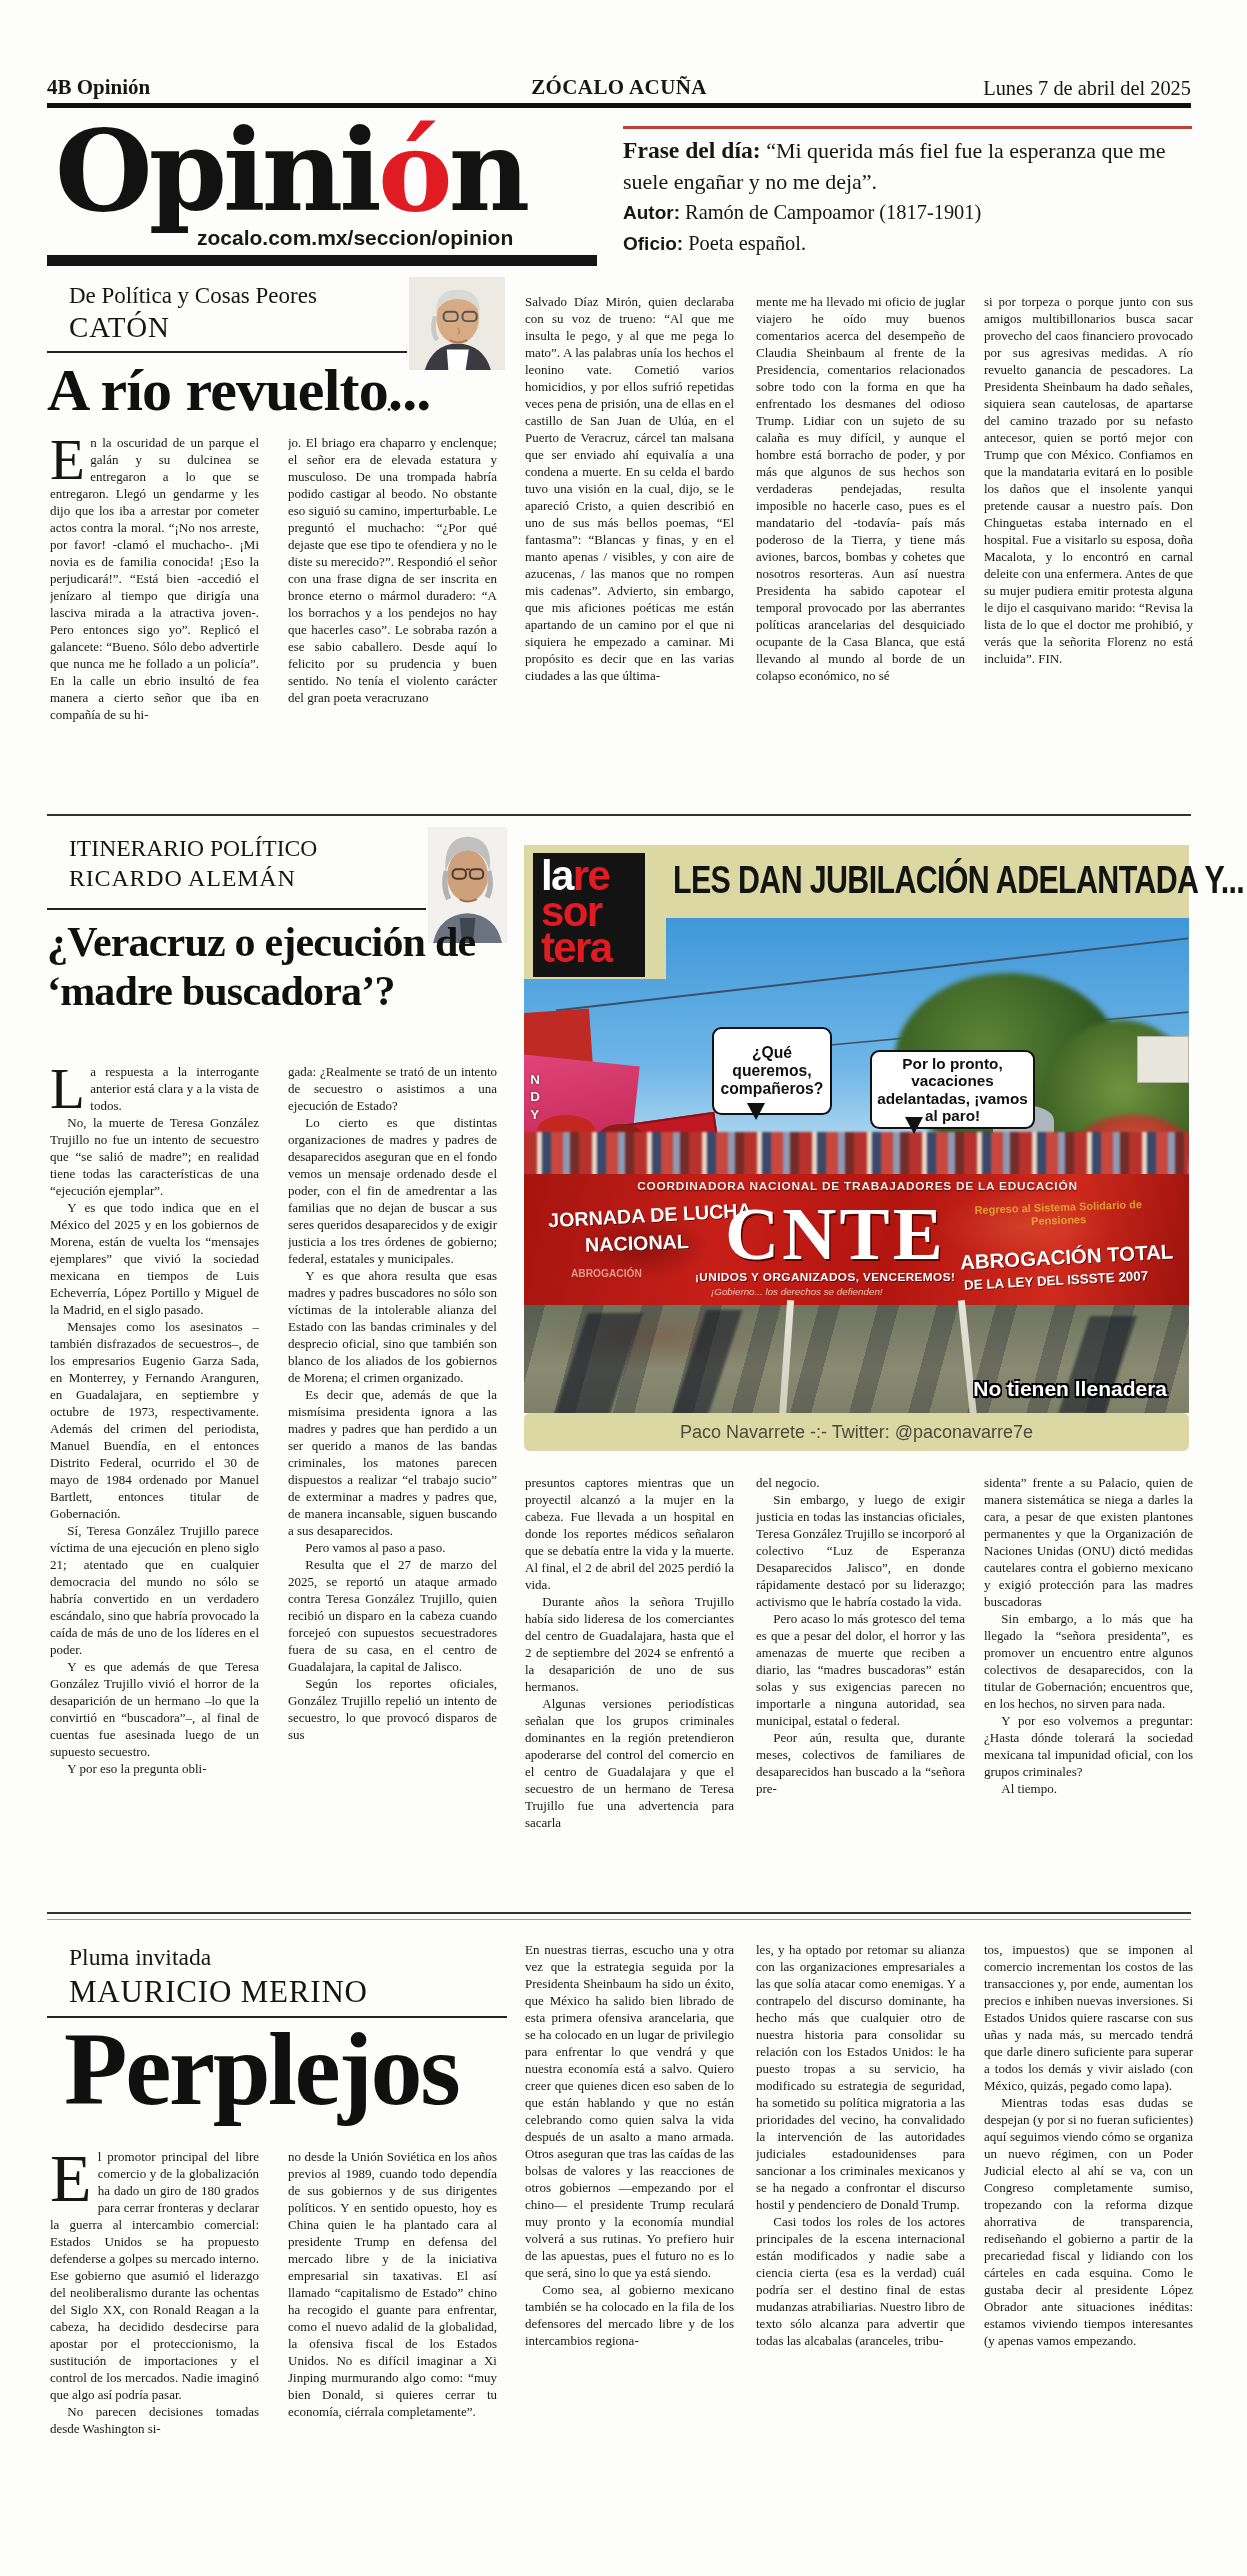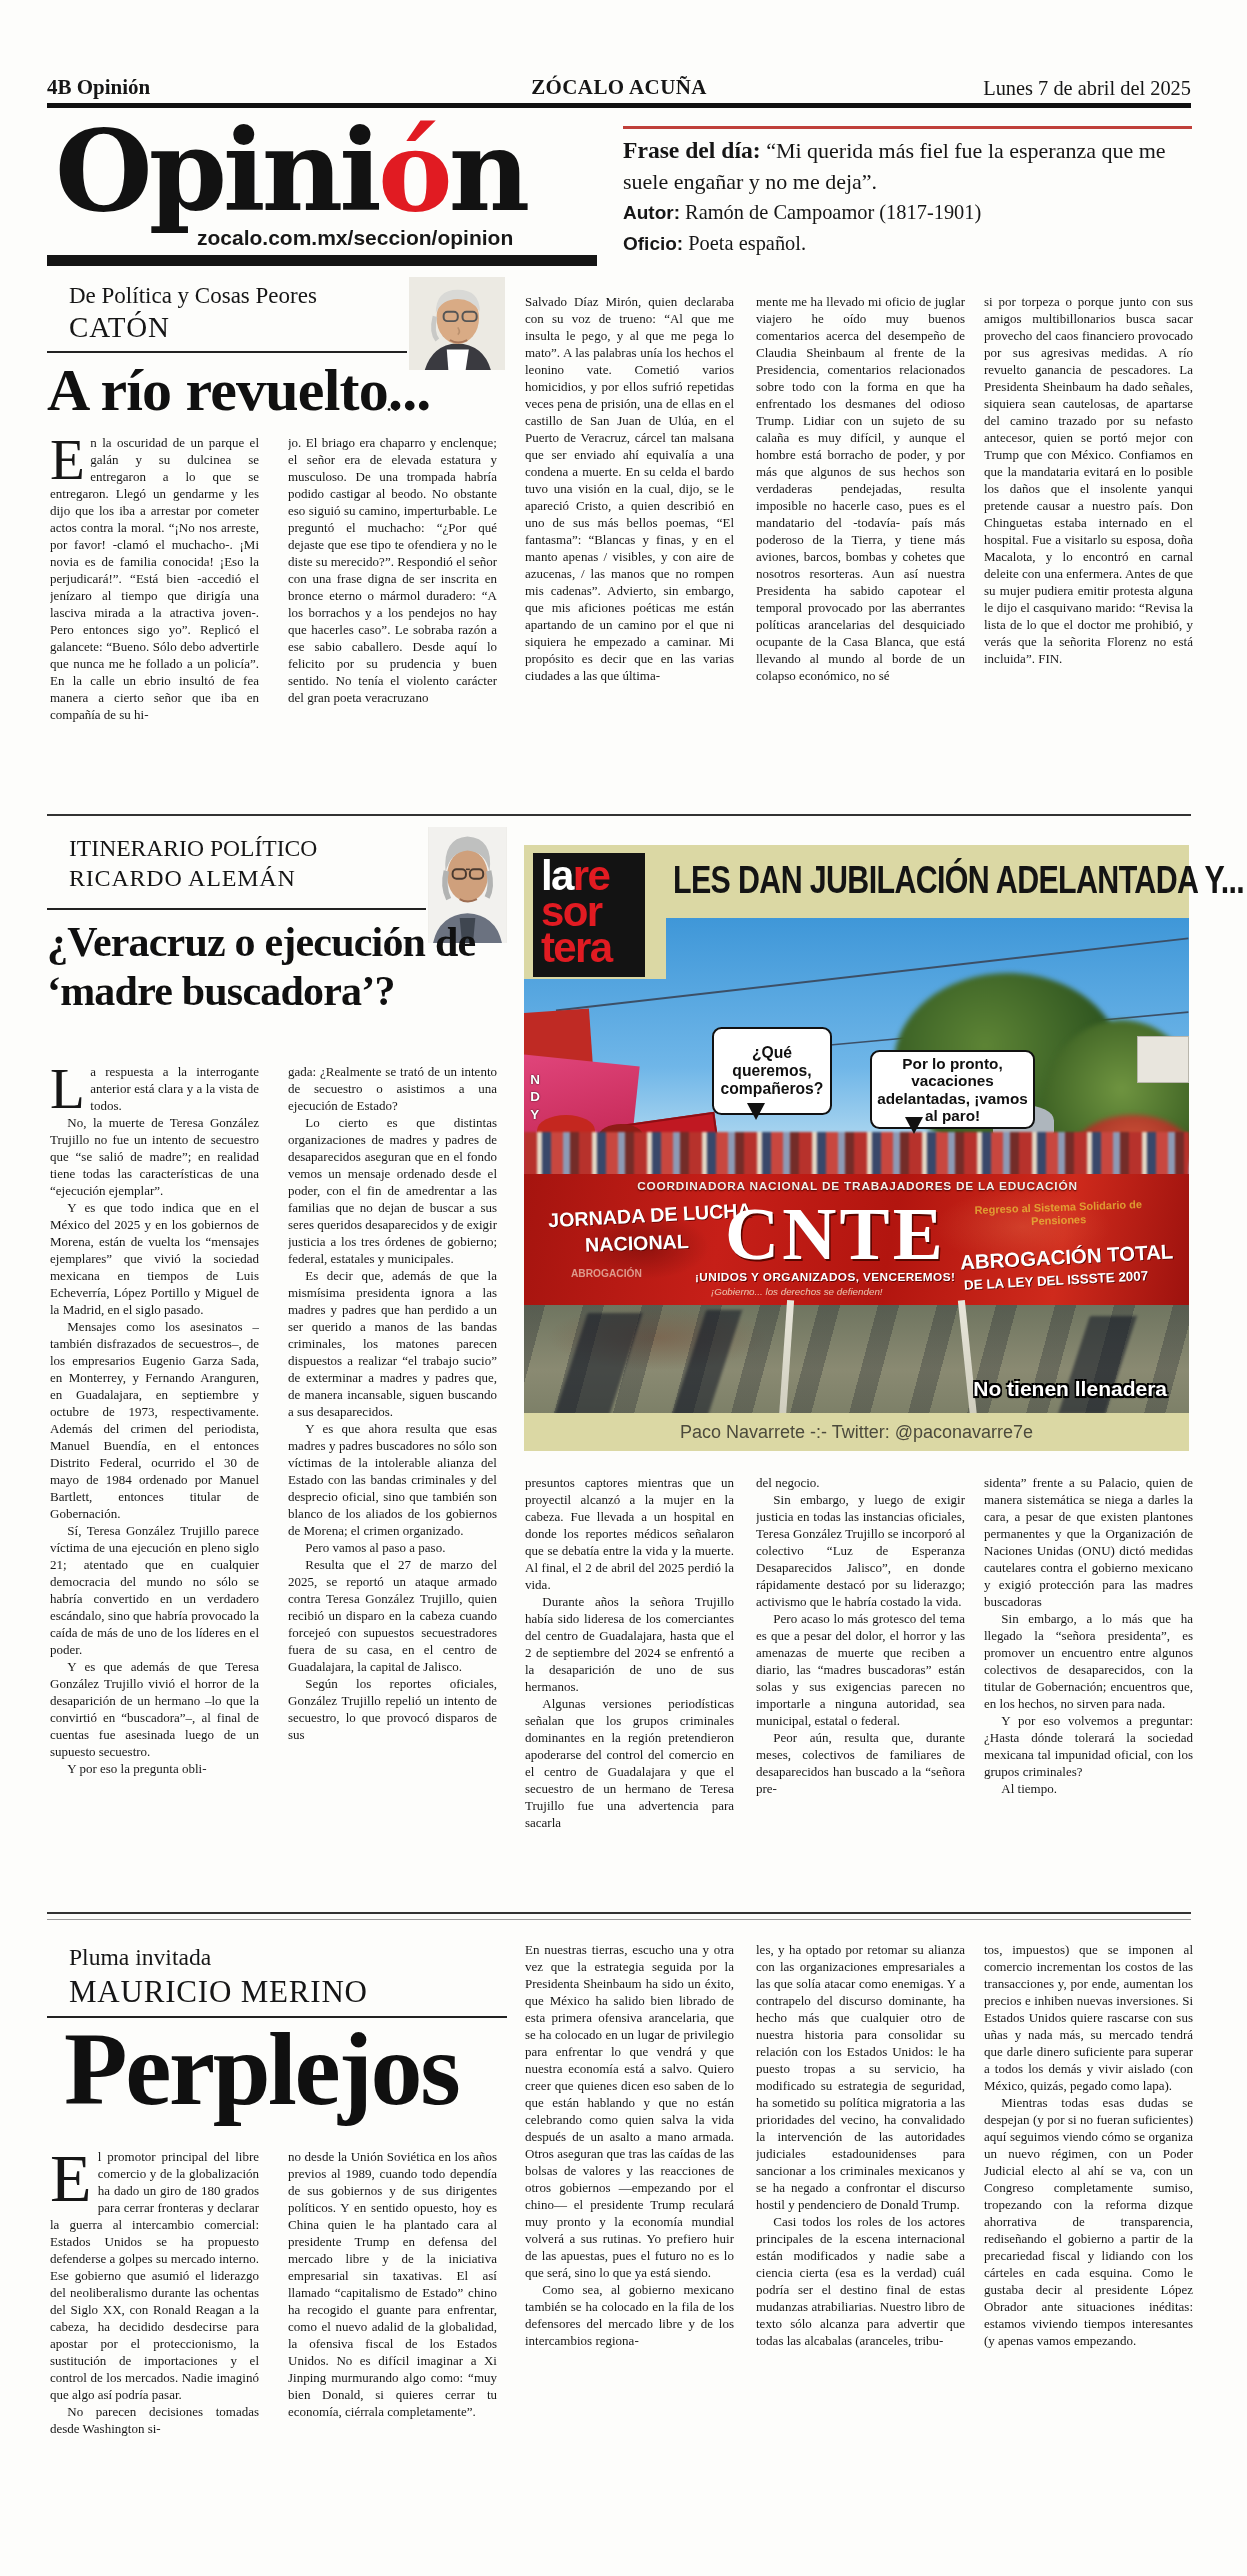--- a/index.html
+++ b/index.html
@@ -91,21 +91,21 @@
   .tarp-blue { left:149px; top:234px; width:98px; height:75px; background:#2a3f8f; transform:rotate(5deg); }
   .sign-vertical { left:6.3px; top:153px; width:15.7px; color:#fff; font-family:"Liberation Sans", sans-serif; font-weight:bold; font-size:13.4px; line-height:17.3px; word-break:break-all; text-shadow:0 0 1.6px #000; }
   .bubble { background:#fff; border:2.4px solid #111; border-radius:9.4px; color:#101010; font-family:"Liberation Sans", sans-serif; font-weight:bold; text-align:center; z-index:6; }
   .bubble:after { content:""; position:absolute; bottom:-15.7px; left:33px; border:9.4px solid transparent; border-top:17.3px solid #111; }
   .bubble-inner { position:relative; width:100%; height:100%; padding:7.9px 6.3px; display:flex; align-items:center; justify-content:center; }
   .bubble1 { left:188px; top:109px; width:120px; height:88px; font-size:15.7px; line-height:18px; }
   .bubble2 { left:346px; top:132px; width:165px; height:79px; font-size:15.3px; line-height:17.3px; }
   .photo-caption { right:22px; top:459px; font-family:"Liberation Sans", sans-serif; font-weight:bold; font-size:21px; color:#fff;
     text-shadow:-1.6px -1.6px 0 #000, 1.6px -1.6px 0 #000, -1.6px 1.6px 0 #000, 1.6px 1.6px 0 #000, 0 2.4px 1.6px #000; }
   .powerlines { left:0; top:0; }
-  .credit-strip { left:524px; top:1413px; width:665px; height:38px; background:#dbd8a4; text-align:center; font-family:"Liberation Sans", sans-serif; font-size:18px; color:#4c4a3c; line-height:38px; }
+  .credit-strip { left:524px; top:1413px; width:665px; height:38px; background:#dbd8a4; text-align:center; font-family:"Liberation Sans", sans-serif; font-size:18px; color:#4c4a3c; line-height:38px;border-radius:6px; }
 
   .sep { background:#333; }
 </style>
 </head>
 <body>
 
 <div class="page">
 
   <div class="abs folio-row">
     <div class="folio">4B Opinión</div>
@@ -184,22 +184,22 @@
       <p>No, la muerte de Teresa González Trujillo no fue un intento de secuestro que “se salió de madre”; en realidad tiene todas las características de una “ejecución ejemplar”.</p>
       <p>Y es que todo indica que en el México del 2025 y en los gobiernos de Morena, están de vuelta los “mensajes ejemplares” que vivió la sociedad mexicana en tiempos de Luis Echeverría, López Portillo y Miguel de la Madrid, en el siglo pasado.</p>
       <p>Mensajes como los asesinatos –también disfrazados de secuestros–, de los empresarios Eugenio Garza Sada, en Monterrey, y Fernando Aranguren, en Guadalajara, en septiembre y octubre de 1973, respectivamente. Además del crimen del periodista, Manuel Buendía, en el entonces Distrito Federal, ocurrido el 30 de mayo de 1984 ordenado por Manuel Bartlett, entonces titular de Gobernación.</p>
       <p>Sí, Teresa González Trujillo parece víctima de una ejecución en pleno siglo 21; atentado que en cualquier democracia del mundo no sólo se habría convertido en un verdadero escándalo, sino que habría provocado la caída de más de uno de los líderes en el poder.</p>
       <p>Y es que además de que Teresa González Trujillo vivió el horror de la desaparición de un hermano –lo que la convirtió en “buscadora”–, al final de cuentas fue asesinada luego de un supuesto secuestro.</p>
       <p>Y por eso la pregunta obli-</p>
     </div>
   <div class="col" style="left:288px; top:1063px; height:789px;">
       <p>gada: ¿Realmente se trató de un intento de secuestro o asistimos a una ejecución de Estado?</p>
       <p>Lo cierto es que distintas organizaciones de madres y padres de desaparecidos aseguran que en el fondo vemos un mensaje ordenado desde el poder, con el fin de amedrentar a las familias que no dejan de buscar a sus seres queridos desaparecidos y de exigir justicia a los tres órdenes de gobierno; federal, estatales y municipales.</p>
+      <p>Y es que ahora resulta que esas madres y padres buscadores no sólo son víctimas de la intolerable alianza del Estado con las bandas criminales y del desprecio oficial, sino que también son blanco de los aliados de los gobiernos de Morena; el crimen organizado.</p>
       <p>Es decir que, además de que la mismísima presidenta ignora a las madres y padres que han perdido a un ser querido a manos de las bandas criminales, los matones parecen dispuestos a realizar “el trabajo sucio” de exterminar a madres y padres que, de manera incansable, siguen buscando a sus desaparecidos.</p>
-      <p>Y es que ahora resulta que esas madres y padres buscadores no sólo son víctimas de la intolerable alianza del Estado con las bandas criminales y del desprecio oficial, sino que también son blanco de los aliados de los gobiernos de Morena; el crimen organizado.</p>
       <p>Pero vamos al paso a paso.</p>
       <p>Resulta que el 27 de marzo del 2025, se reportó un ataque armado contra Teresa González Trujillo, quien recibió un disparo en la cabeza cuando forcejeó con supuestos secuestradores fuera de su casa, en el centro de Guadalajara, la capital de Jalisco.</p>
       <p>Según los reportes oficiales, González Trujillo repelió un intento de secuestro, lo que provocó disparos de sus</p>
     </div>
 
   <div class="abs cartoon-banner">
     <div class="banner-headline">LES DAN JUBILACIÓN ADELANTADA Y...</div>
   </div>
   <div class="abs khaki-patch"></div>
   <div class="abs resortera-logo">

